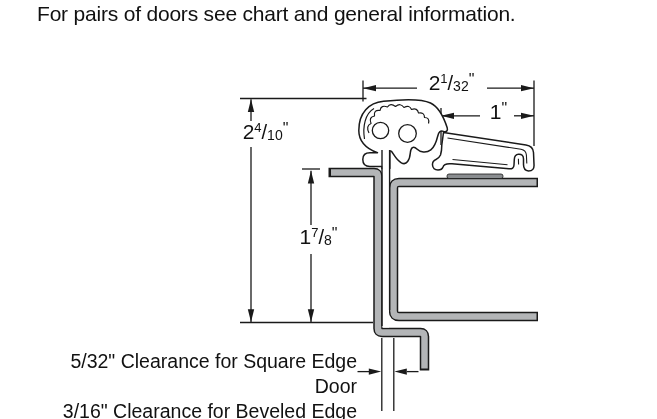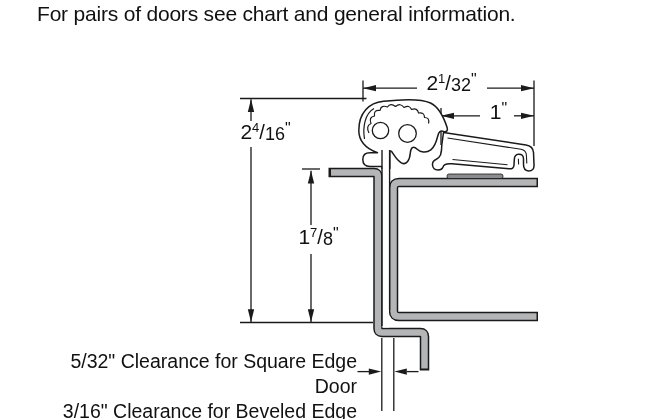--- a/index.html
+++ b/index.html
@@ -5,21 +5,21 @@
   html,body{margin:0;padding:0;background:#ffffff;}
   #stage{position:relative;width:657px;height:419px;background:#ffffff;overflow:hidden;
          font-family:"Liberation Sans",sans-serif;color:#111;padding-left:28px;}
   #diagram-svg{position:absolute;left:0;top:0;}
   .title{position:absolute;left:37px;top:2px;font-size:21px;letter-spacing:-0.2px;
          color:#111;white-space:nowrap;}
   .dim{position:absolute;white-space:nowrap;text-align:center;color:#111;}
   .dim .whole{font-size:21px;}
   .dim .num{font-size:13px;vertical-align:7px;}
   .dim .slash{font-size:20px;}
-  .dim .den{font-size:18px;vertical-align:-1px;margin-top:48px;}
+  .dim .den{font-size:14px;vertical-align:-1px;margin-top:48px;}
   .dim .unit{font-size:16px;vertical-align:5px;letter-spacing:-1px;}
   .notes{position:absolute;left:30px;top:349px;width:327px;text-align:right;
          font-size:19.5px;line-height:25px;color:#111;}
 </style>
 </head>
 <body>
 
 <div id="stage">
 
   <div class="title">For pairs of doors see chart and general information.</div>
@@ -127,21 +127,21 @@
 
   <div class="dim" style="left:414px;top:71px;width:74px;">
     <span class="whole">2</span><span class="num">1</span><span class="slash">/</span><span class="den">32</span><span class="unit">"</span>
   </div>
 
   <div class="dim" style="left:472px;top:100px;width:52px;">
     <span class="whole">1</span><span class="num"></span><span class="slash"></span><span class="den"></span><span class="unit">"</span>
   </div>
 
   <div class="dim" style="left:233px;top:120px;width:64px;">
-    <span class="whole">2</span><span class="num">4</span><span class="slash">/</span><span class="den">16</span><span class="unit">"</span>
+    <span class="whole">2</span><span class="num">4</span><span class="slash">/</span><span class="den">10</span><span class="unit">"</span>
   </div>
 
   <div class="dim" style="left:290px;top:225px;width:56px;">
     <span class="whole">1</span><span class="num">7</span><span class="slash">/</span><span class="den">8</span><span class="unit">"</span>
   </div>
 
   <div class="notes">
     <div>5/32" Clearance for Square Edge Door</div>
     <div>3/16" Clearance for Beveled Edge Door</div>
   </div>

